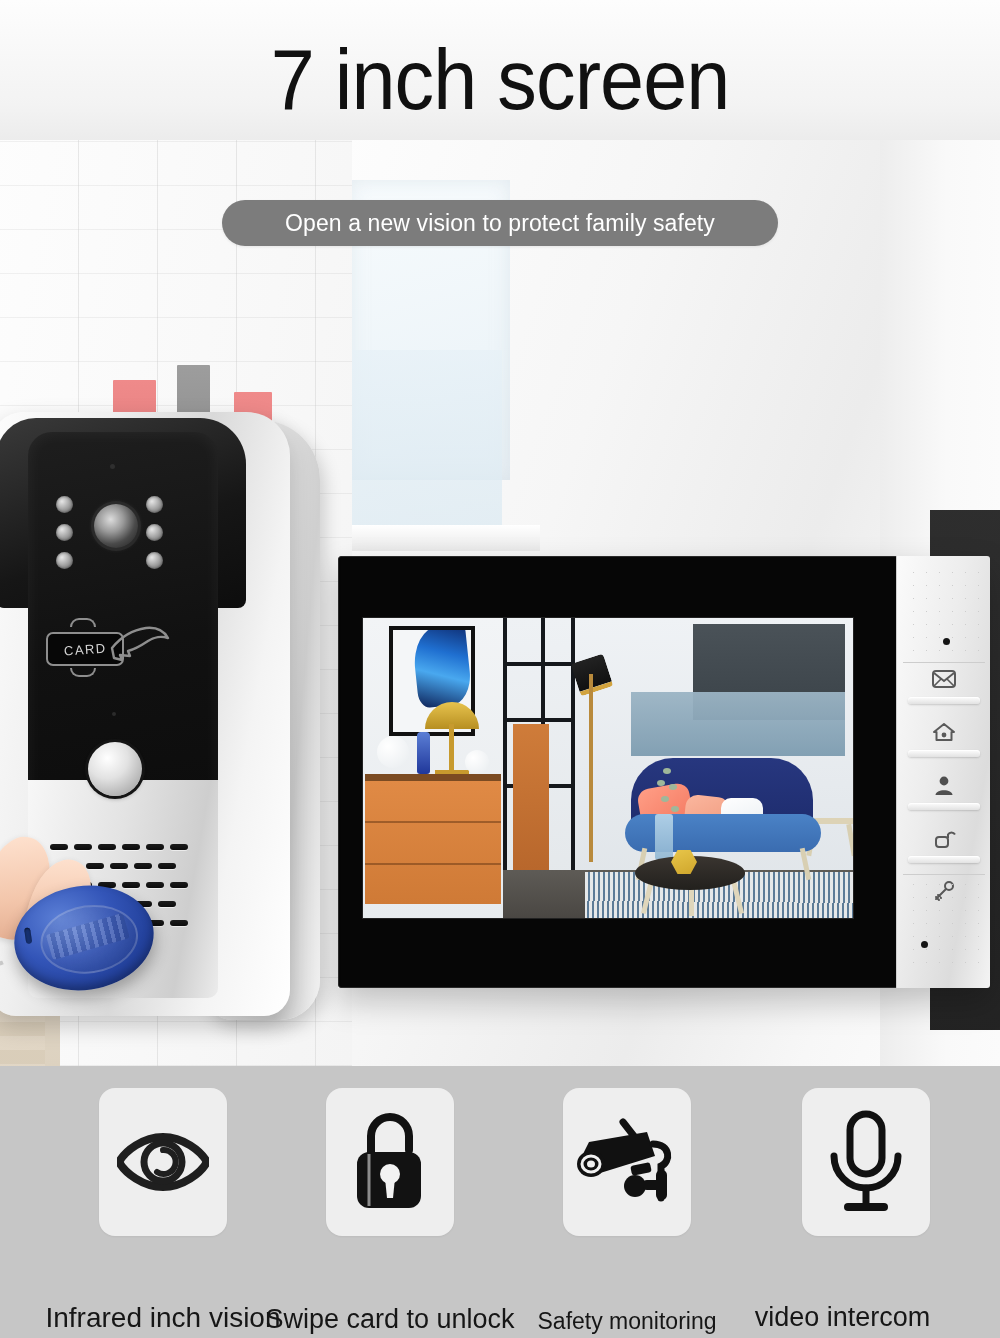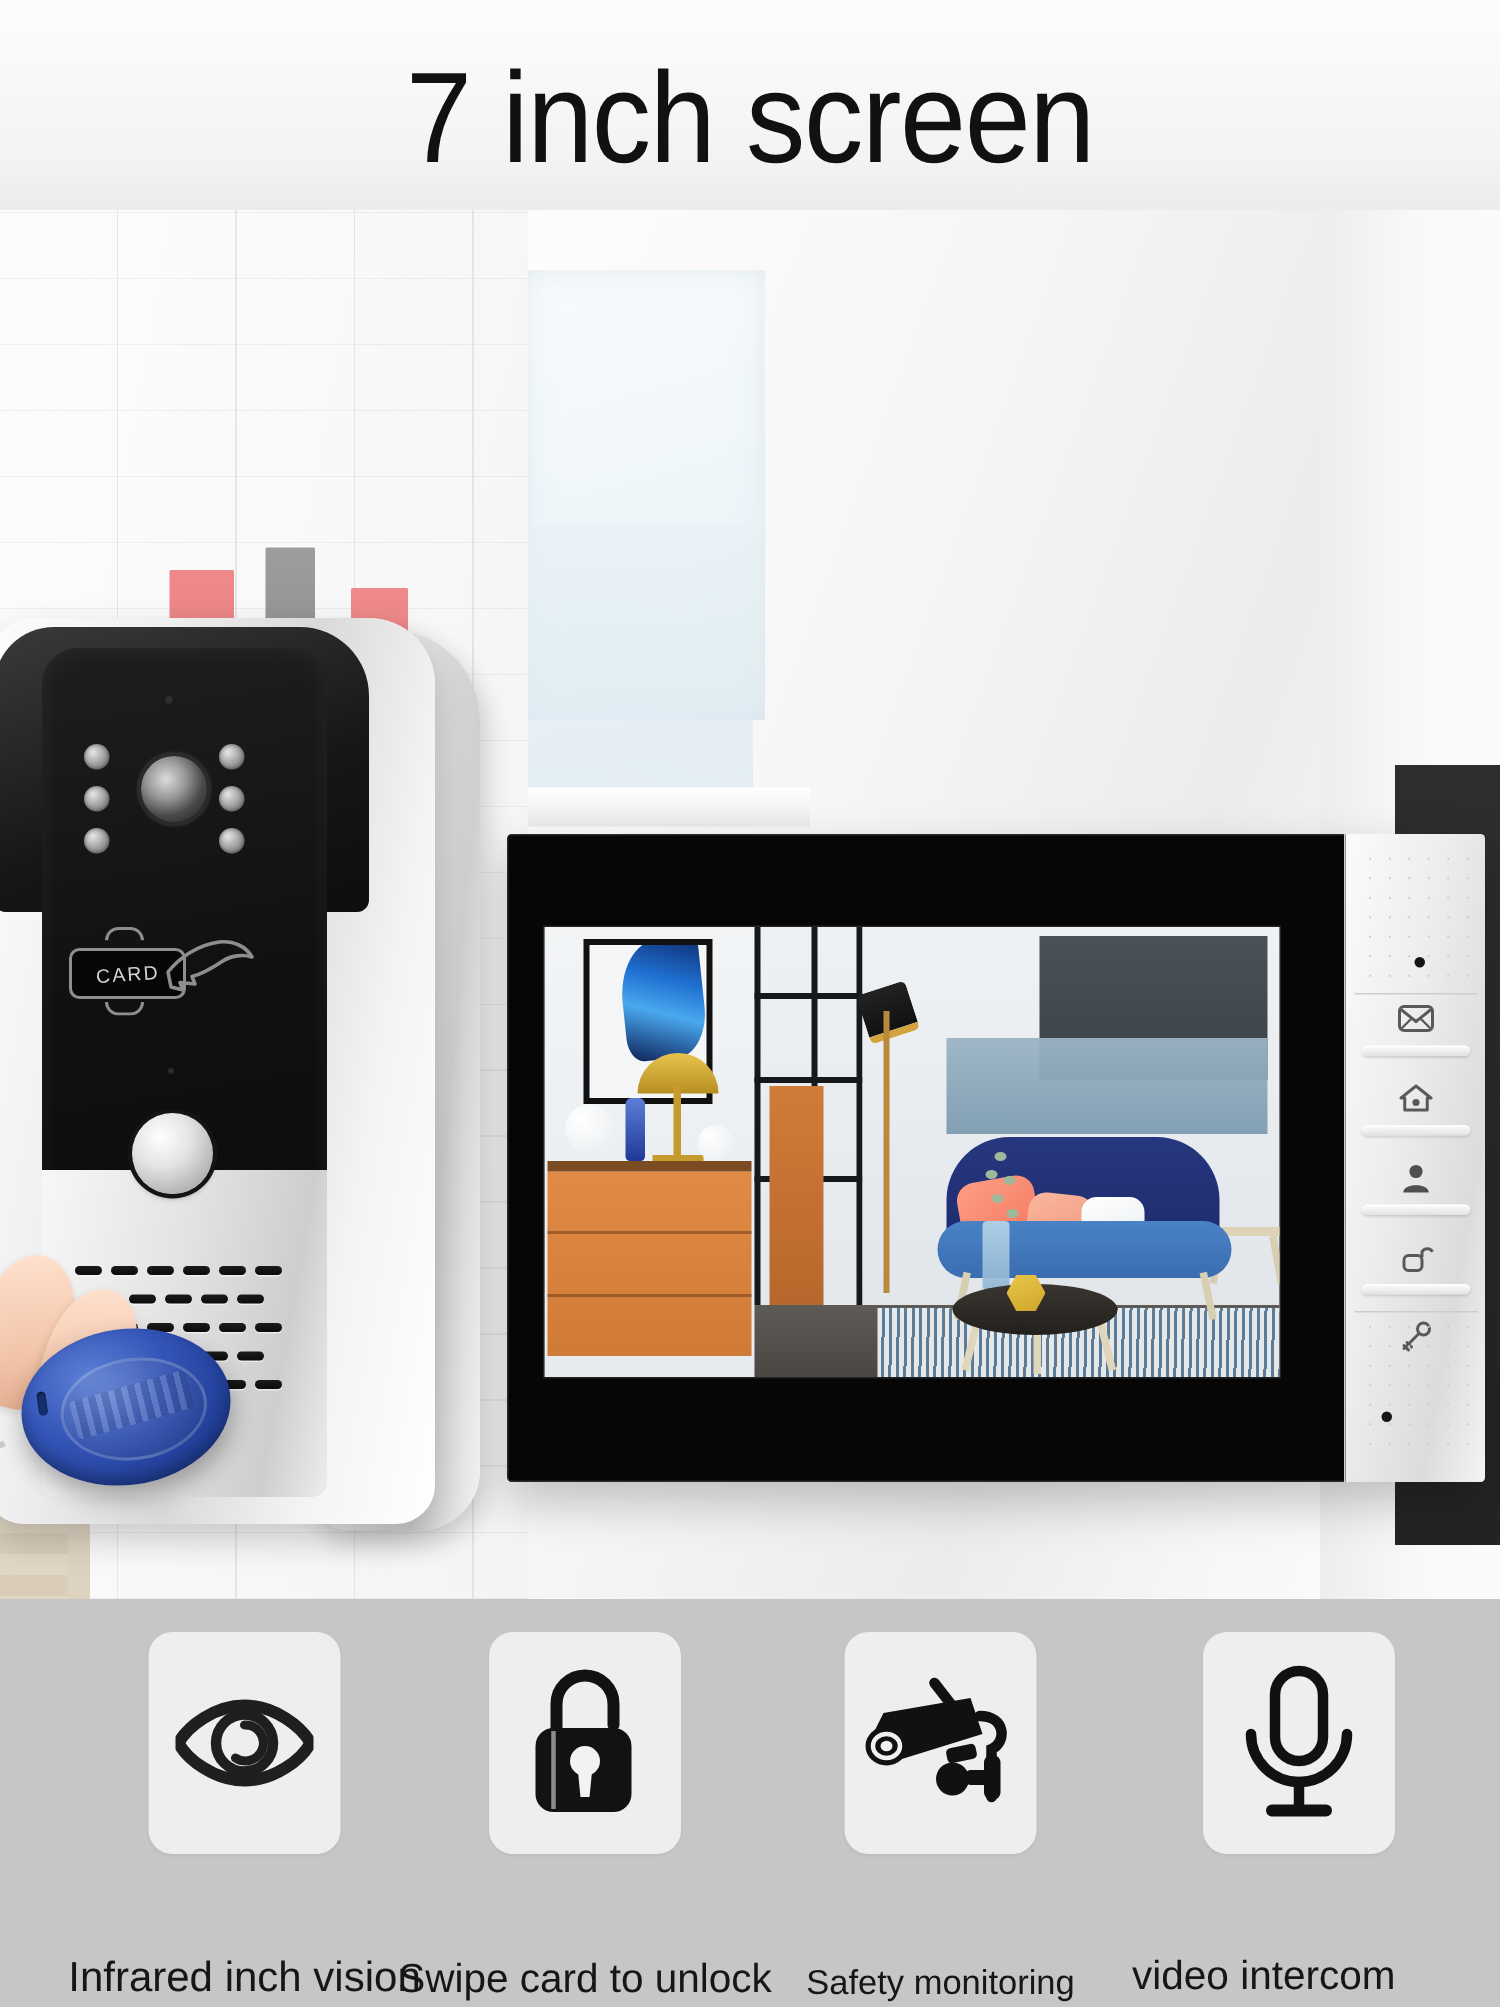--- a/index.html
+++ b/index.html
@@ -309,20 +309,23 @@
       <div class="panel pink1"></div>
       <div class="panel gray1"></div>
       <div class="panel pink2"></div>
 
       <div class="floor-left"></div>
       <div class="floor-left2"></div>
     </div>
 
     <div class="title">7 inch screen</div>
 
+    <div class="subtitle-pill">
+      <span>Open a new vision to protect family safety</span>
+    </div>
 
     <div class="doorbell">
       <div class="db-side"></div>
       <div class="db-backplate"></div>
       <div class="db-hood"></div>
       <div class="db-face"></div>
 
       <div class="db-mic"></div>
       <div class="ir l1"></div>
       <div class="ir l2"></div>

